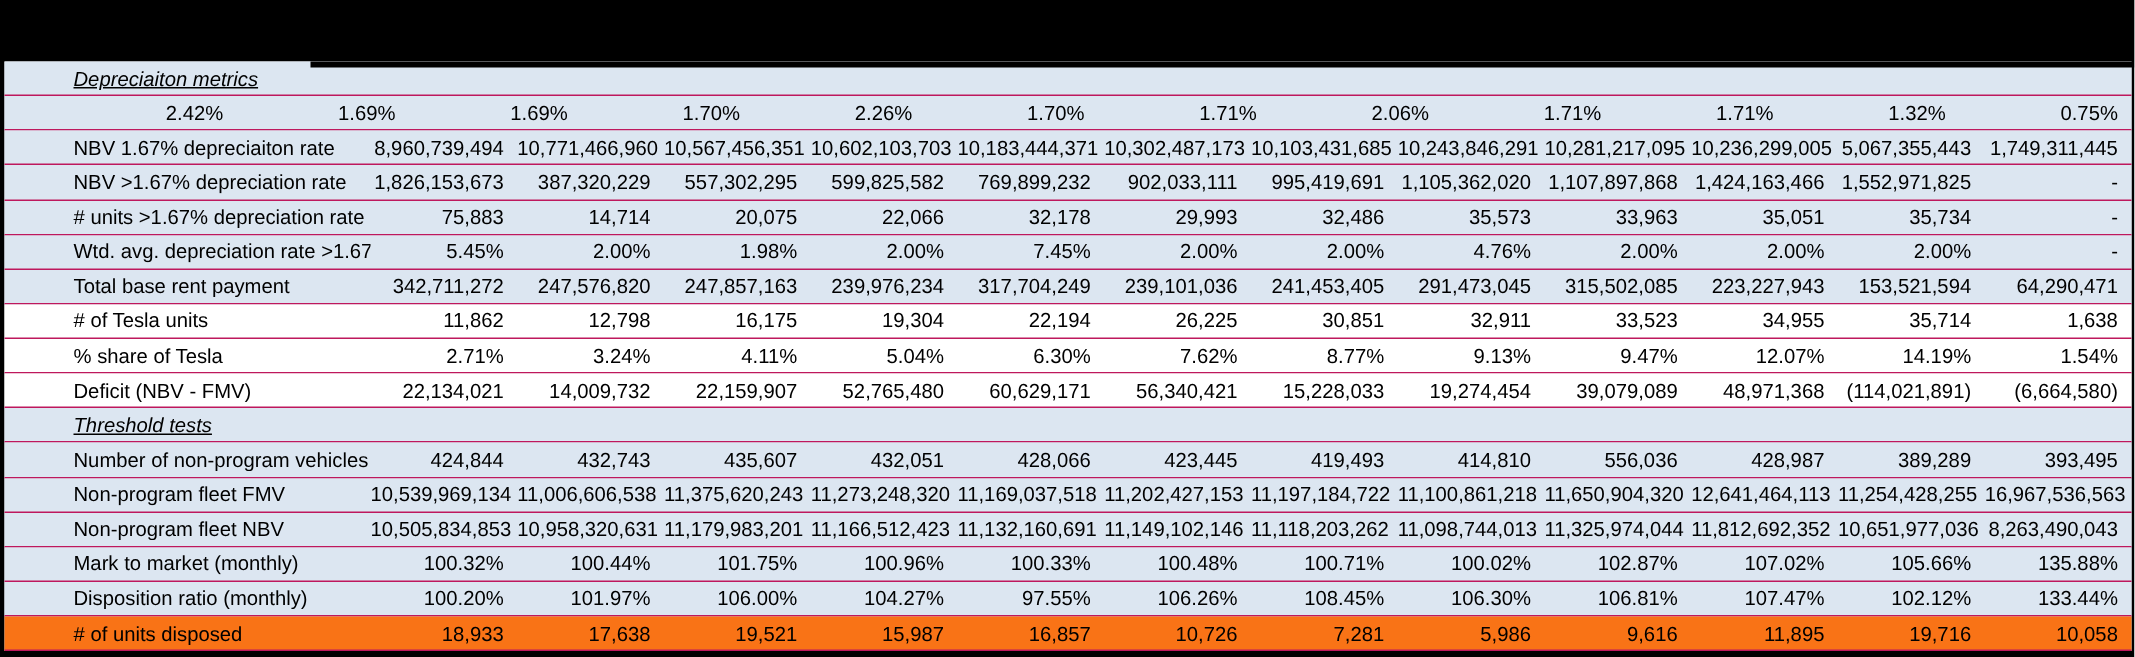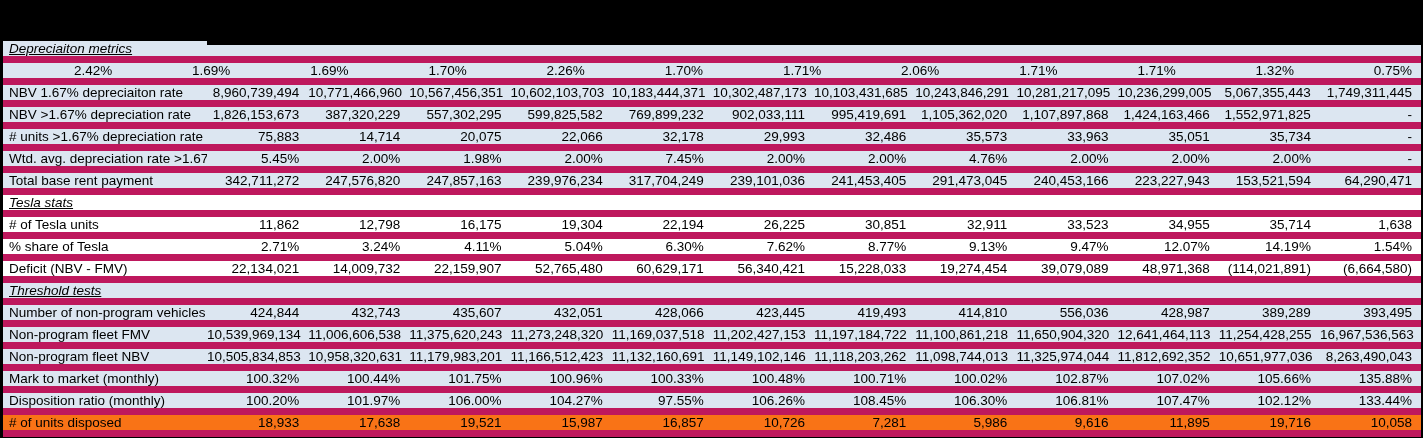--- a/index.html
+++ b/index.html
@@ -16,21 +16,21 @@
   }
   .top-band-ext{
     position:absolute;top:41px;left:207px;right:0;height:4px;background:#000;
   }
   .body{
     position:absolute;top:41px;left:3px;right:2px;bottom:4px;
     display:flex;flex-direction:column;background:#fff;
   }
   .row{
     flex:1;display:flex;align-items:center;
-    border-bottom:7px solid #be185d;box-sizing:border-box;
+    border-bottom:1px solid #be185d;box-sizing:border-box;padding-left:40px;
   }
   .row.blue{background:#dce6f1;}
   .row.white{background:#ffffff;}
   .row.last{background:#f97316;}
   .cell{box-sizing:border-box;overflow:hidden;white-space:nowrap;}
   .label{
     width:204px;flex:0 0 204px;text-align:left;padding-left:6px;
   }
   .num{
     flex:1;text-align:right;padding-right:9px;
@@ -137,39 +137,24 @@
       <div class="row blue">
         <div class="cell label">Total base rent payment</div>
         <div class="cell num">342,711,272</div>
         <div class="cell num">247,576,820</div>
         <div class="cell num">247,857,163</div>
         <div class="cell num">239,976,234</div>
         <div class="cell num">317,704,249</div>
         <div class="cell num">239,101,036</div>
         <div class="cell num">241,453,405</div>
         <div class="cell num">291,473,045</div>
-        <div class="cell num">240,453,166</div>
+        <div class="cell num">315,502,085</div>
         <div class="cell num">223,227,943</div>
         <div class="cell num">153,521,594</div>
         <div class="cell num">64,290,471</div>
-      </div>
-      <div class="row white">
-        <div class="cell label section-title">Tesla stats</div>
-        <div class="cell num"></div>
-        <div class="cell num"></div>
-        <div class="cell num"></div>
-        <div class="cell num"></div>
-        <div class="cell num"></div>
-        <div class="cell num"></div>
-        <div class="cell num"></div>
-        <div class="cell num"></div>
-        <div class="cell num"></div>
-        <div class="cell num"></div>
-        <div class="cell num"></div>
-        <div class="cell num"></div>
       </div>
       <div class="row white">
         <div class="cell label"># of Tesla units</div>
         <div class="cell num">11,862</div>
         <div class="cell num">12,798</div>
         <div class="cell num">16,175</div>
         <div class="cell num">19,304</div>
         <div class="cell num">22,194</div>
         <div class="cell num">26,225</div>
         <div class="cell num">30,851</div>

